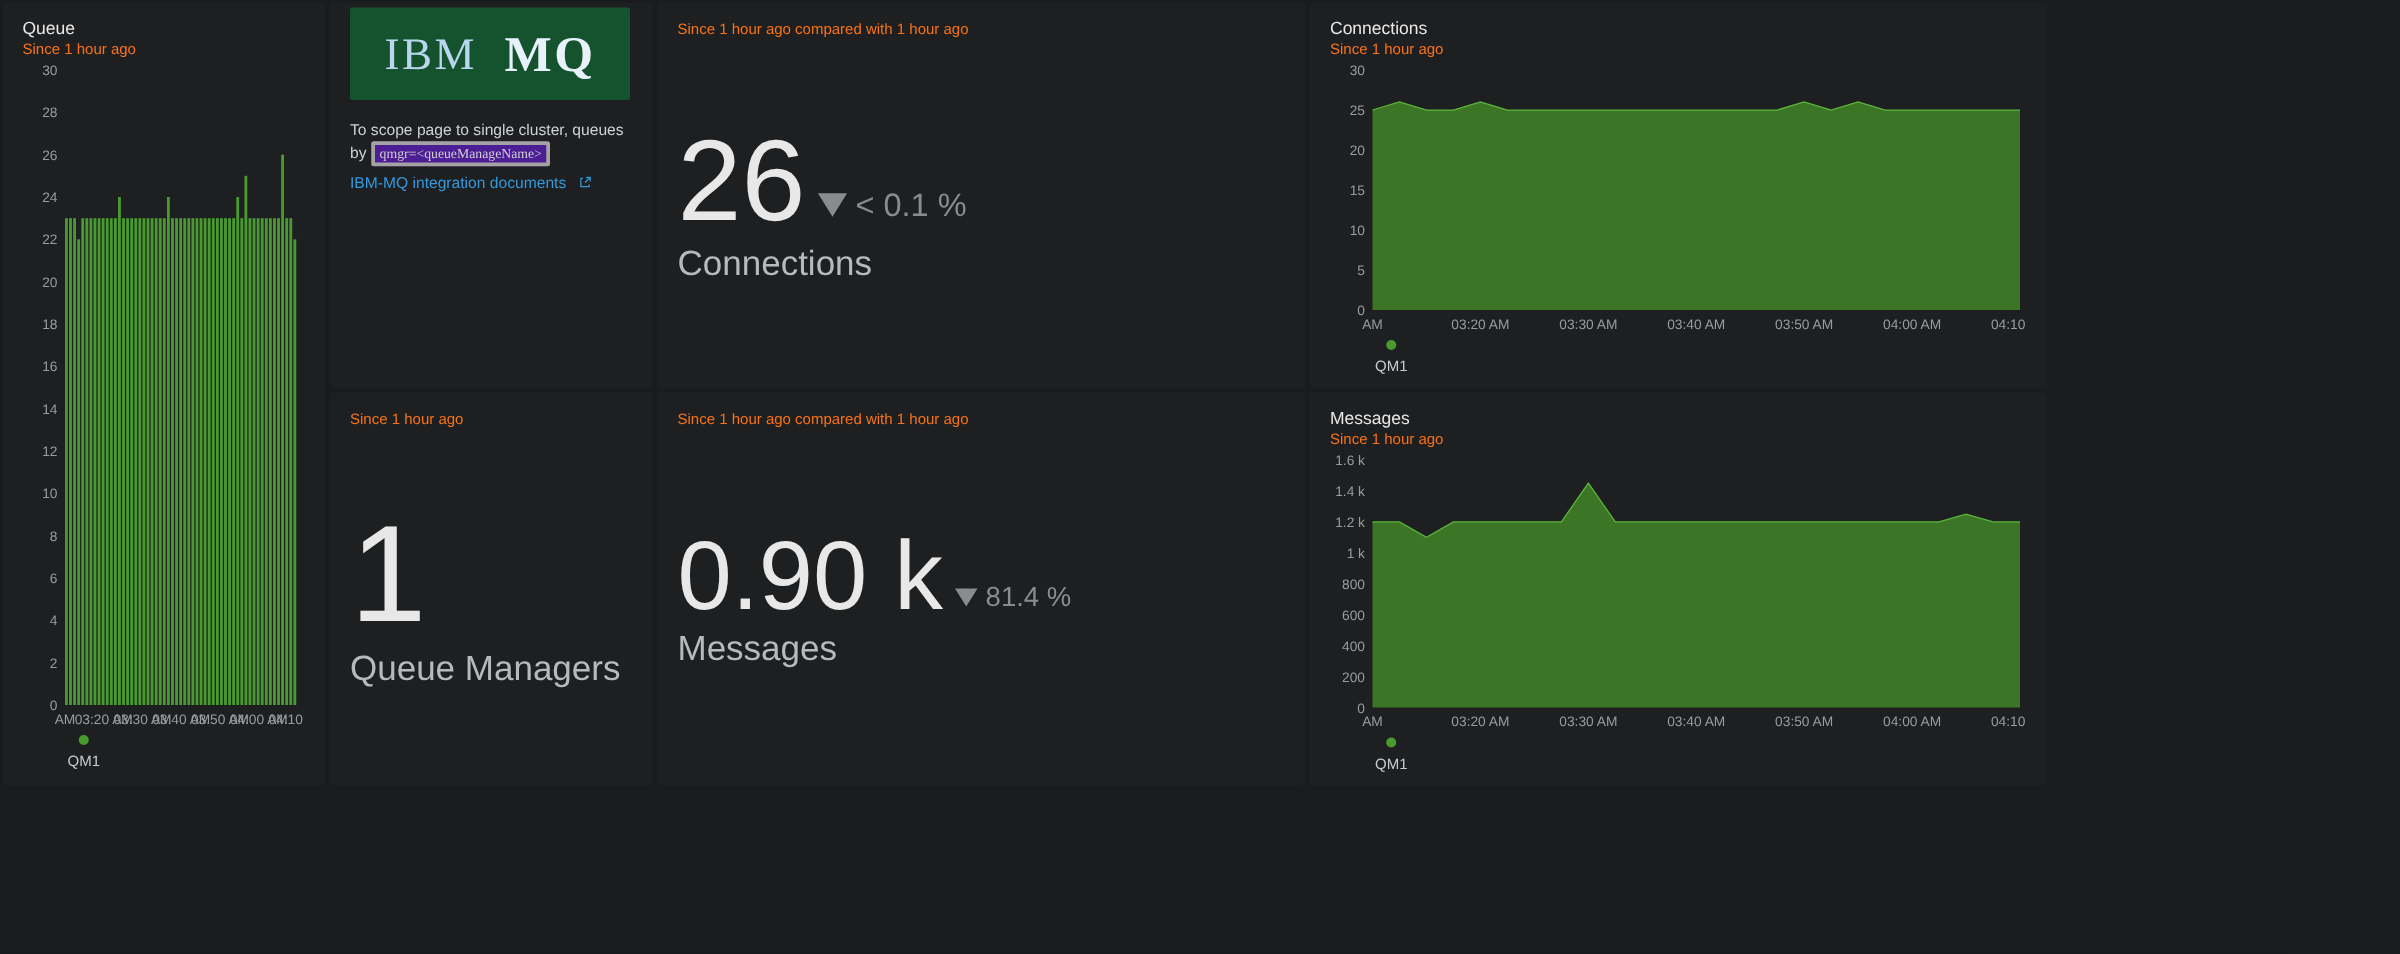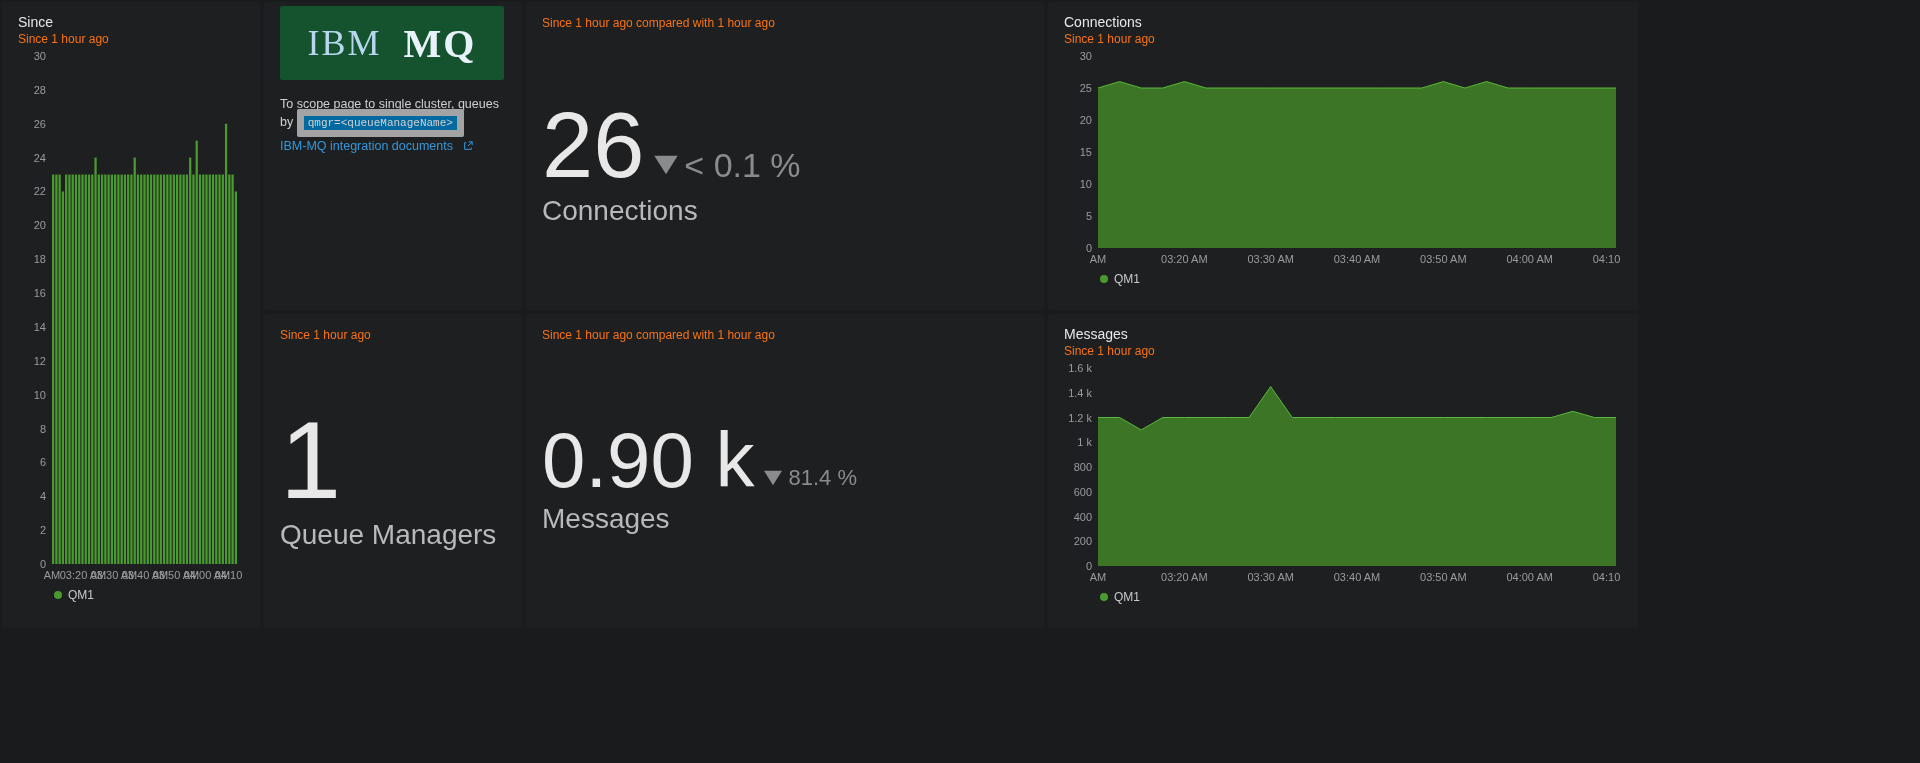--- a/index.html
+++ b/index.html
@@ -37,42 +37,42 @@
       background: #14532d;
       width: 224px; height: 74px;
       display: flex; align-items: center; justify-content: center;
       margin-bottom: 16px;
       border-radius: 2px;
     }
     .logo-ibm { font-family: Georgia, serif; font-size: 36px; font-weight: 300; color: #b8d6ee; letter-spacing: 2px; }
     .logo-mq { font-family: Georgia, serif; font-size: 40px; font-weight: 700; color: #e8f2fa; margin-left: 22px; letter-spacing: 2px;}
     .info-scope { font-size: 12.5px; color: #cfd0d2; line-height: 1.4; }
     .code-inline {
-      font-family: Liberation Mono, monospace;
+      font-family: Liberation Serif, serif;
       font-size: 11px;
-      background: #0369a1;
-      border: 7px solid #a3a3a3;
+      background: #4c1d95;
+      border: 3px solid #a3a3a3;
       padding: 1px 4px;
       border-radius: 2px;
       color: #d0d0d0;
     }
     .info-desc { font-size: 12.5px; color: #cfd0d2; margin-top: 10px; line-height: 1.4; }
     .doc-link { color: #3498db; font-size: 12.5px; text-decoration: none; margin-top: 8px; display: inline-flex; align-items:center; gap:10px; }
     .ext-icon { width:10px; height:10px; }
     .big-stat { display:flex; flex-direction:column; justify-content:center; height: calc(100% - 30px); }
     .stat-row { display: flex; align-items: baseline; gap: 8px; flex-wrap: wrap;}
     .stat-value { font-size: 92px; font-weight: 300; color: #e8e8e8; line-height: 1; }
     .stat-value.huge { font-size: 110px; }
-    .trend { display:inline-flex; align-items:center; font-size: 34px; color: #8a8b8d; gap:4px;}
+    .trend { display:inline-flex; align-items:center; font-size: 26px; color: #8a8b8d; gap:4px;}
     .trend-arrow { width:28px; height:24px; }
     .stat-label { font-size: 28px; font-weight: 300; color: #b8b9bb; margin-top: 4px; }
     .chart-wrap { position: relative; height: calc(100% - 70px); margin-top: 4px; }
     .chart-svg { width: 100%; height: 100%; }
     .legend { display:flex; gap:12px; margin-top:6px; padding-left: 36px;}
-    .legend-item { display:flex; align-items:center; gap:6px; font-size:12px; color:#c9cacc;}
+    .legend-item { display:flex; align-items:center; gap:6px; font-size:12px; color:#c9cacc;flex-direction:column;}
     .legend-dot { width:8px; height:8px; border-radius:50%; background:#4a9b2f; }
     .axis-label { font-size: 11px; fill: #9a9b9d; }
     .area-fill { fill: #3d7a26; opacity:0.95; }
     .bar-fill { fill: #4a9b2f; }
     .errors-panel { grid-row: 1 / span 2; }
     .line-path { stroke:#5bb83a; stroke-width:1; fill:none; }
   </style>
 </head>
 <body>
 
@@ -141,21 +141,21 @@
     <div class="legend">
       <div class="legend-item">
         <span class="legend-dot"></span>
         <span>QM1</span>
       </div>
     </div>
   </div>
 
   <div class="panel errors-panel">
     <div class="panel-header">
-      <div class="panel-title">Since</div>
+      <div class="panel-title">Queue</div>
       <div class="panel-subtitle">Since 1 hour ago</div>
     </div>
     <div class="chart-wrap" style="height: calc(100% - 72px);">
       <svg class="chart-svg" viewBox="0 0 226 530">
           <text x="28" y="516" text-anchor="end" class="axis-label">0</text>
           <text x="28" y="482.1333333333333" text-anchor="end" class="axis-label">2</text>
           <text x="28" y="448.26666666666665" text-anchor="end" class="axis-label">4</text>
           <text x="28" y="414.4" text-anchor="end" class="axis-label">6</text>
           <text x="28" y="380.5333333333333" text-anchor="end" class="axis-label">8</text>
           <text x="28" y="346.6666666666667" text-anchor="end" class="axis-label">10</text>

